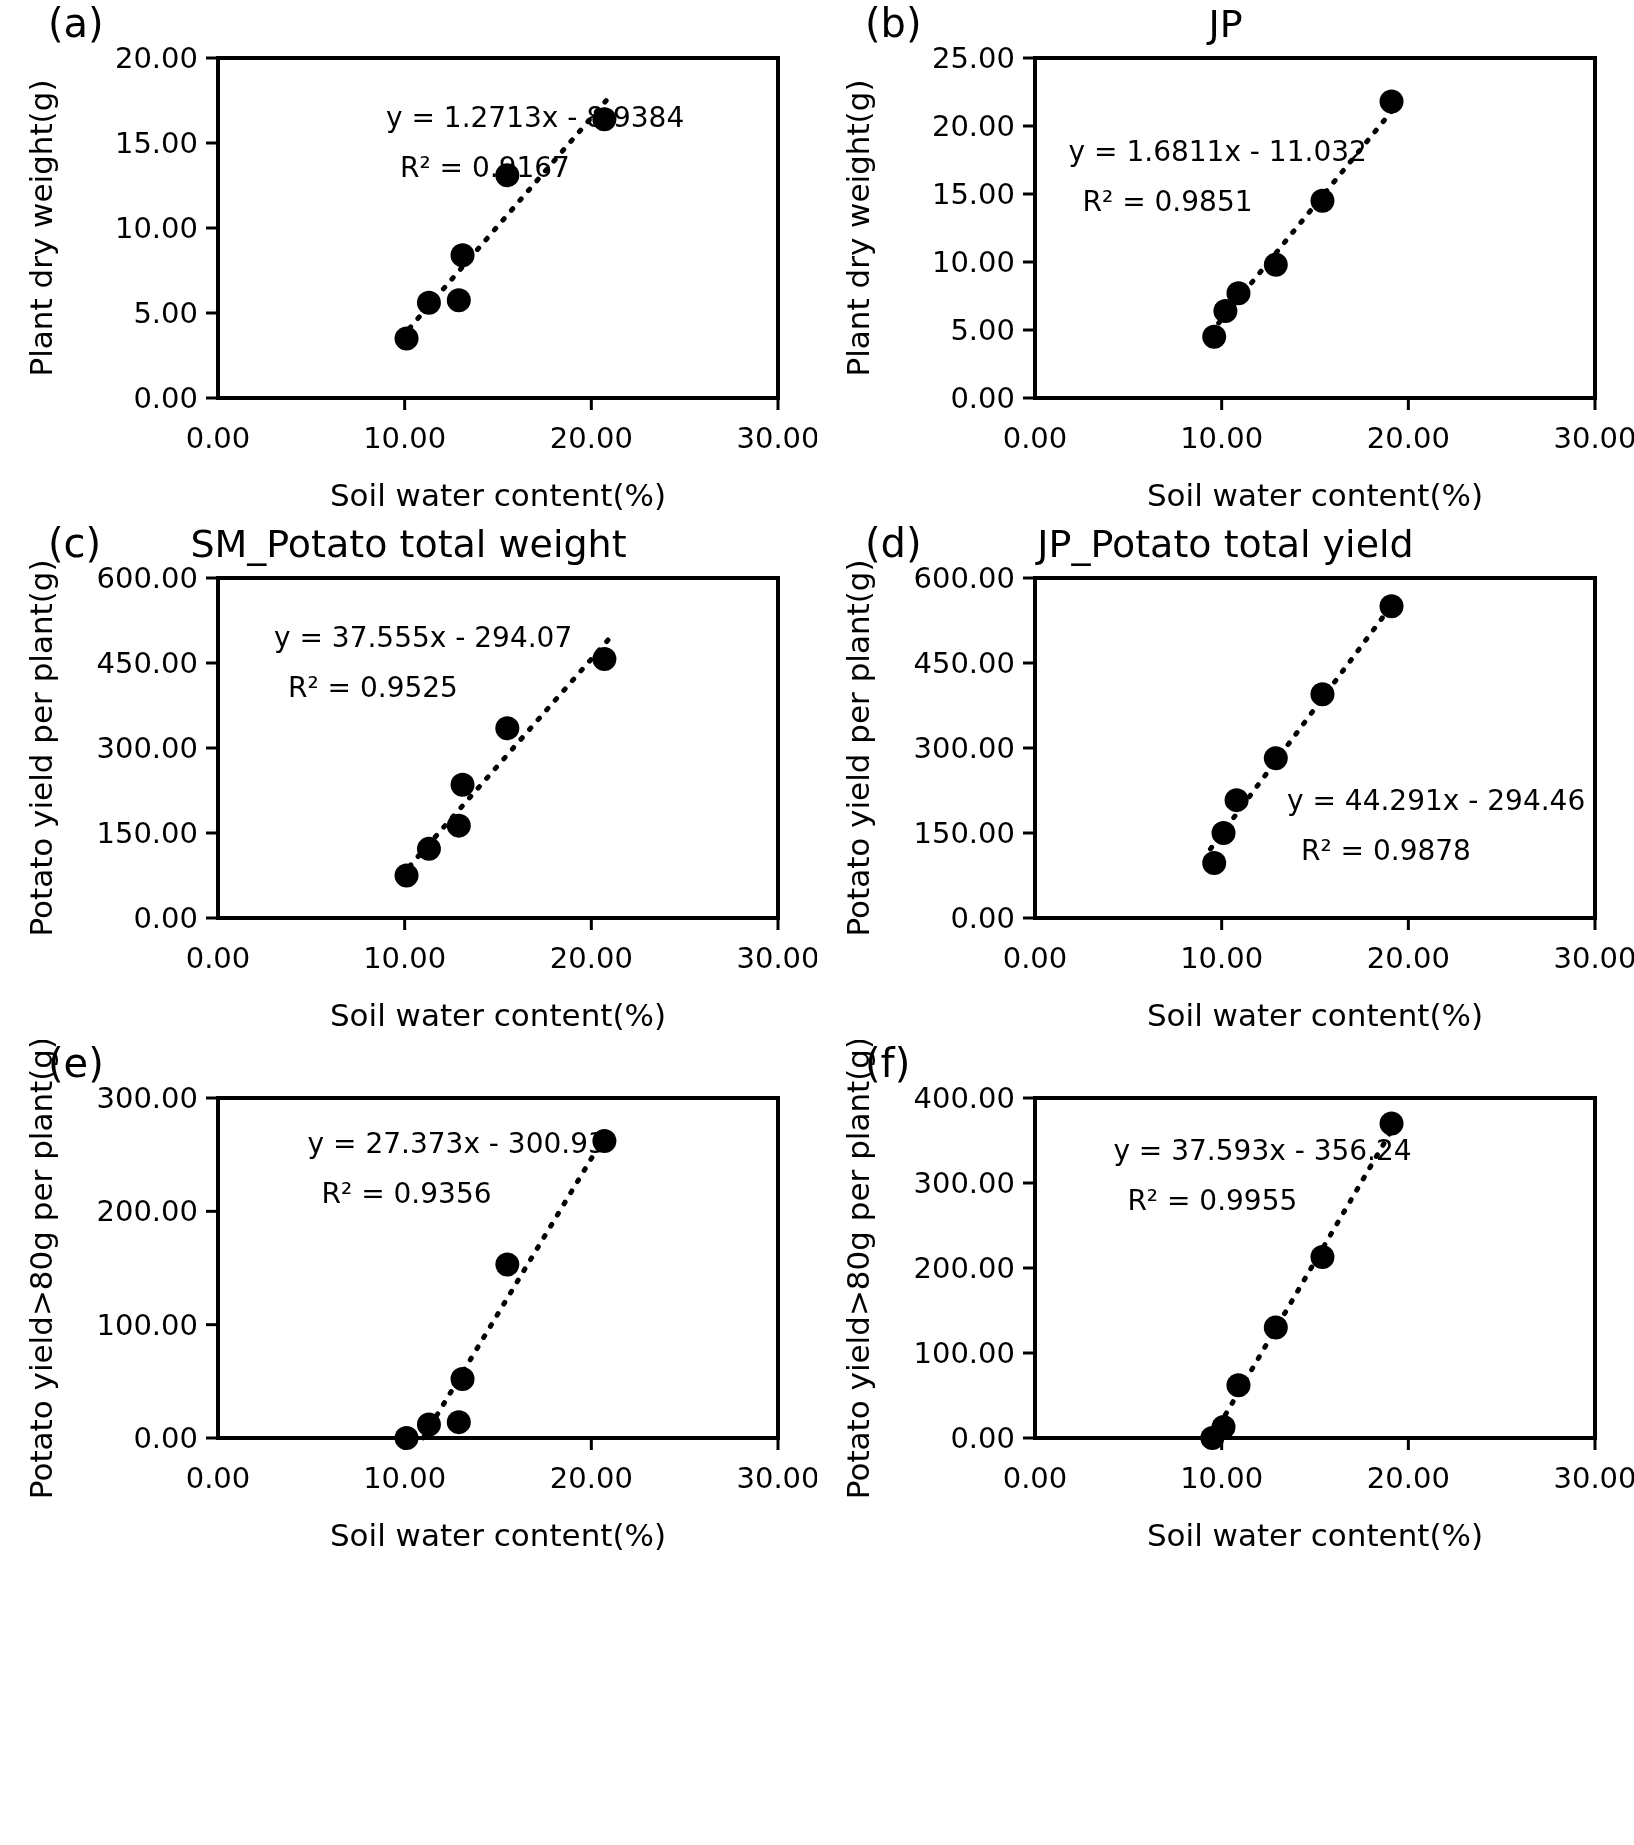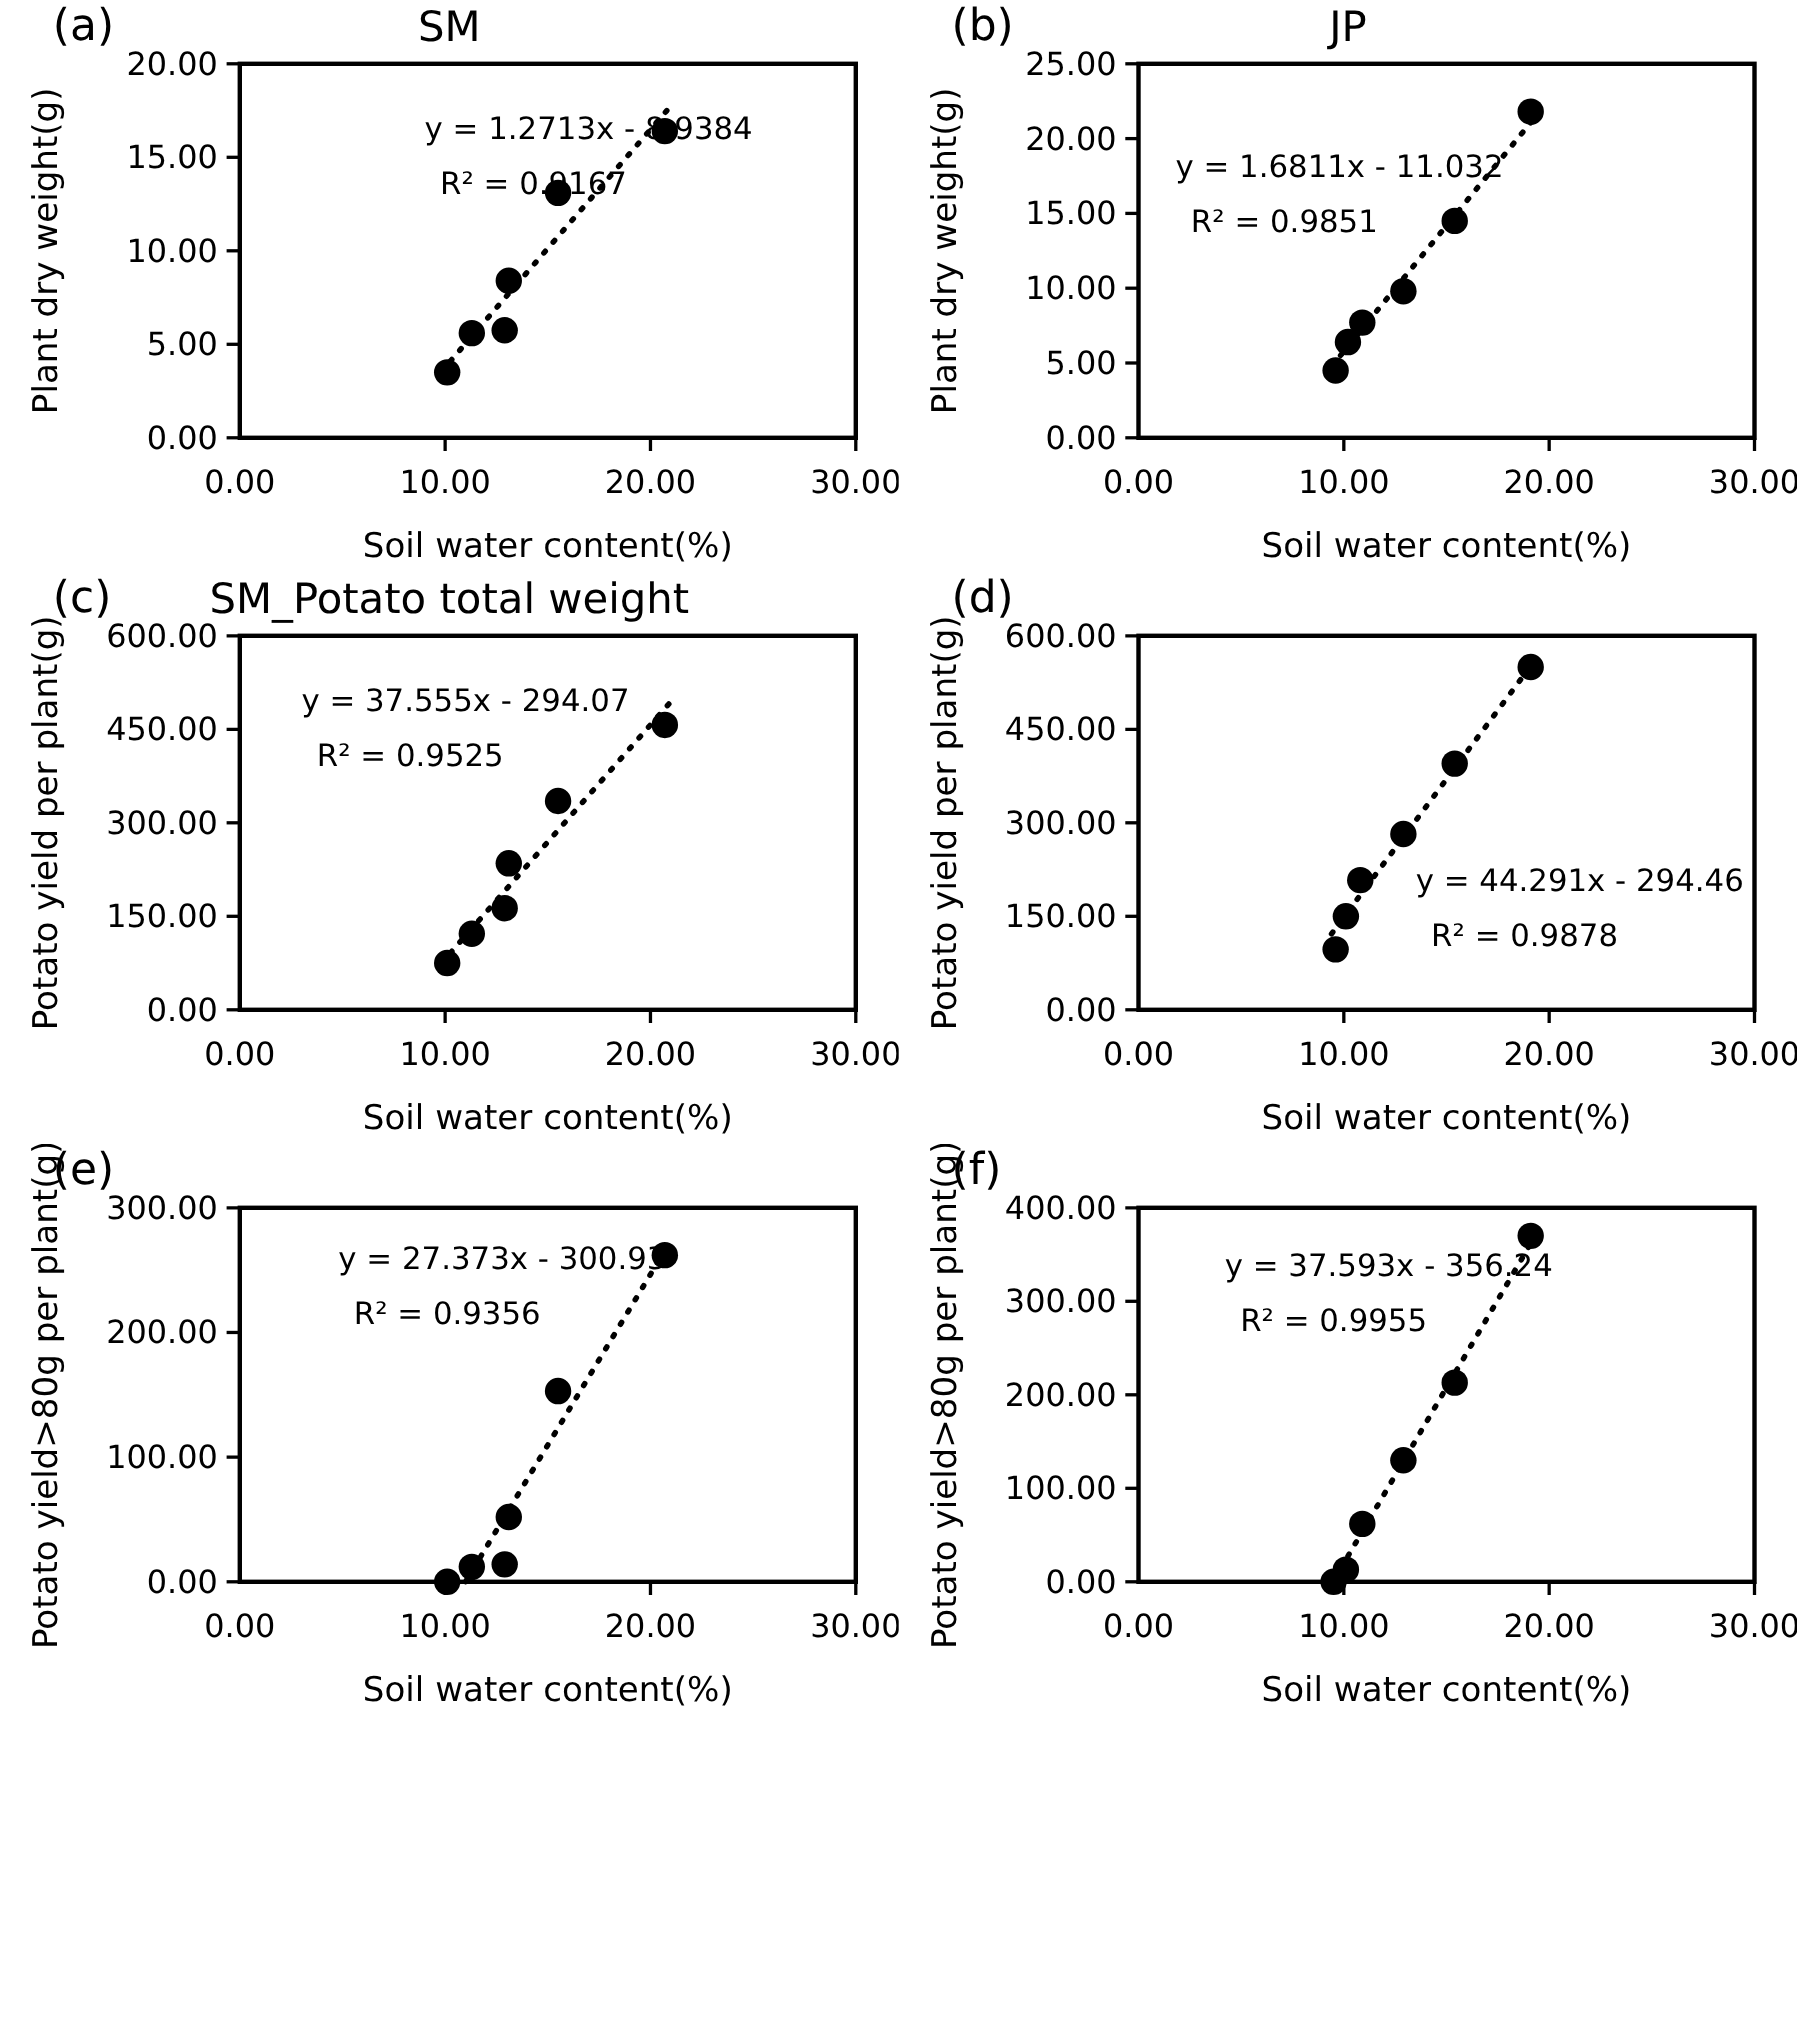--- a/index.html
+++ b/index.html
@@ -73,21 +73,20 @@
     fill: #000;
   }
 </style>
 </head>
 <body>
 
 <div class="grid">
 
   <div class="panel">
     <div class="panel-tag">(a)</div>
-    <div class="panel-title">SM</div>
     <div class="plot-wrap">
         <svg class="plot" width="817" height="520">
           <rect x="218" y="58" width="560" height="340" fill="none" stroke="#000" stroke-width="4"></rect>
           <text x="218" y="448" text-anchor="middle" class="tick-label">0.00</text>
           <line x1="404.66666666666663" y1="398" x2="404.66666666666663" y2="410" stroke="#000" stroke-width="3"></line>
           <text x="404.66666666666663" y="448" text-anchor="middle" class="tick-label">10.00</text>
           <line x1="591.3333333333333" y1="398" x2="591.3333333333333" y2="410" stroke="#000" stroke-width="3"></line>
           <text x="591.3333333333333" y="448" text-anchor="middle" class="tick-label">20.00</text>
           <line x1="778" y1="398" x2="778" y2="410" stroke="#000" stroke-width="3"></line>
           <text x="778" y="448" text-anchor="middle" class="tick-label">30.00</text>
@@ -189,20 +188,21 @@
           <circle cx="507.33333333333337" cy="208.16666666666666" r="12" class="pt"></circle>
           <circle cx="604.4" cy="139.0333333333333" r="12" class="pt"></circle>
           <text x="274" y="126.8" class="eq-text">y = 37.555x - 294.07</text>
           <text x="288" y="176.8" class="eq-text">R² = 0.9525</text>
         </svg>
       </div>
   </div>
 
   <div class="panel">
     <div class="panel-tag">(d)</div>
+    <div class="panel-title">JP_Potato total yield</div>
     <div class="plot-wrap">
         <svg class="plot" width="817" height="520">
           <rect x="218" y="58" width="560" height="340" fill="none" stroke="#000" stroke-width="4"></rect>
           <text x="218" y="448" text-anchor="middle" class="tick-label">0.00</text>
           <line x1="404.66666666666663" y1="398" x2="404.66666666666663" y2="410" stroke="#000" stroke-width="3"></line>
           <text x="404.66666666666663" y="448" text-anchor="middle" class="tick-label">10.00</text>
           <line x1="591.3333333333333" y1="398" x2="591.3333333333333" y2="410" stroke="#000" stroke-width="3"></line>
           <text x="591.3333333333333" y="448" text-anchor="middle" class="tick-label">20.00</text>
           <line x1="778" y1="398" x2="778" y2="410" stroke="#000" stroke-width="3"></line>
           <text x="778" y="448" text-anchor="middle" class="tick-label">30.00</text>

